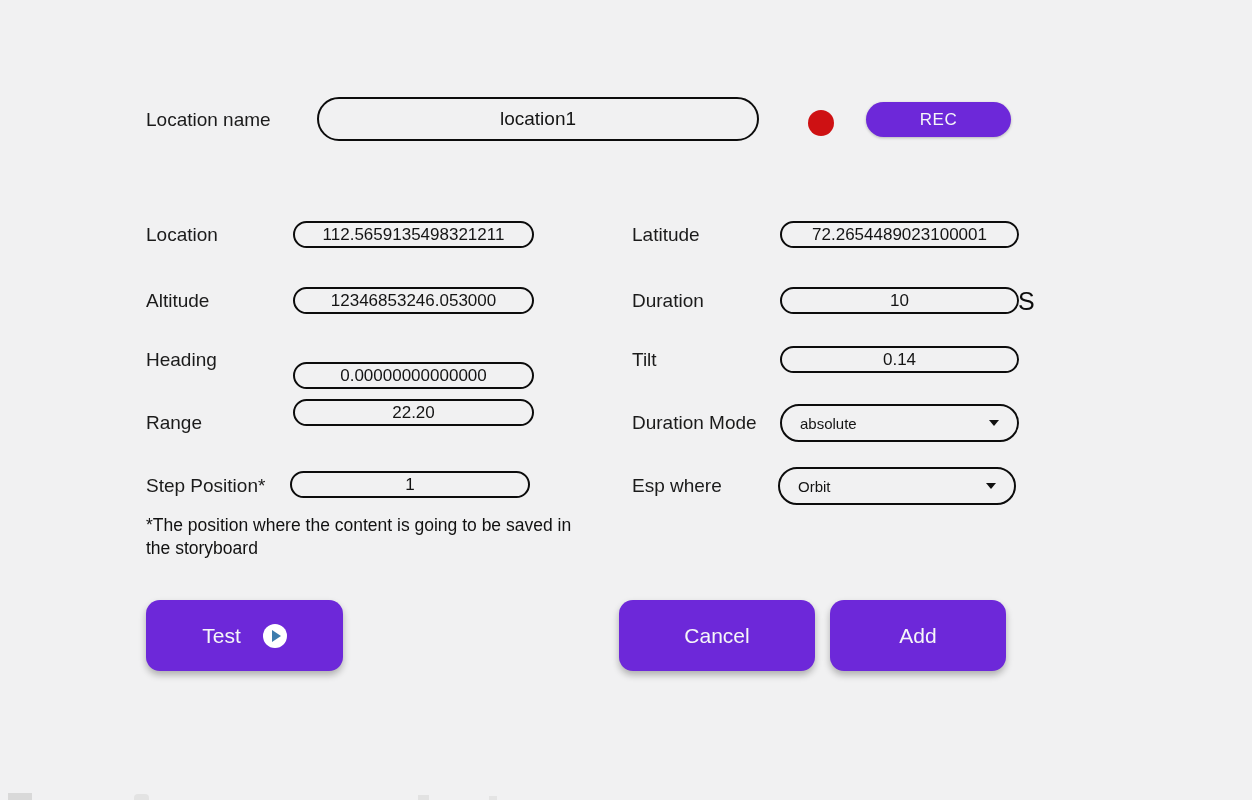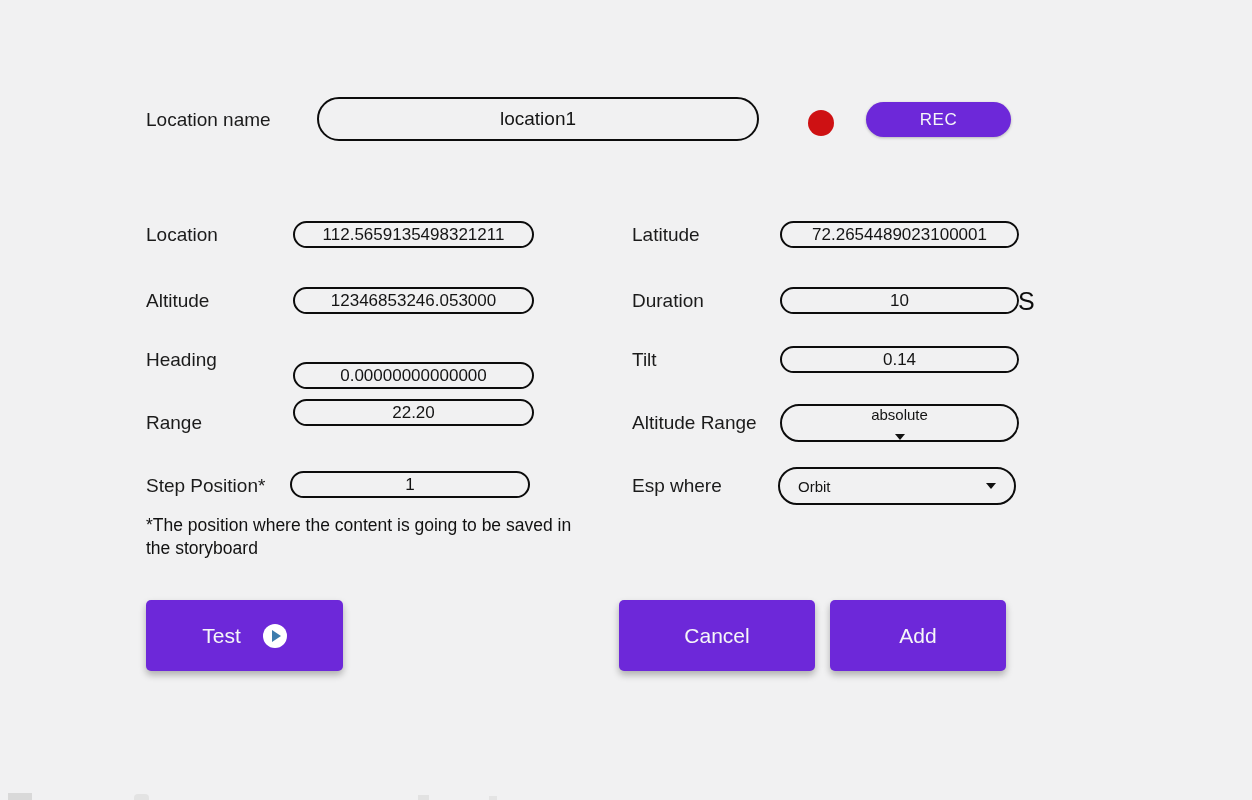--- a/index.html
+++ b/index.html
@@ -73,21 +73,21 @@
   }
   .rec-btn {
     width: 145px; height: 35px;
     border-radius: 18px;
     font-size: 17px;
     letter-spacing: 0.5px;
     box-shadow: 0 1px 3px rgba(0,0,0,0.25);
   }
   .big-btn {
     width: 197px; height: 71px;
-    border-radius: 5px;
+    border-radius: 14px;
     font-size: 21px;
     box-shadow: 0 4px 7px rgba(0,0,0,0.28);
     gap: 22px;
   }
   .record-dot {
     width: 26px; height: 26px;
     border-radius: 50%;
     background: #ce1113;
   }
   .play-circle {
@@ -153,22 +153,22 @@
 </div>
 <div class="abs label" style="left:632px; top:349px;">Tilt</div>
 <div class="abs small" style="left:780px; top:346px; width:239px; height:27px;">
   <input class="pill-input" value="0.14" style="">
 </div>
 
 <div class="abs label" style="left:146px; top:412px;">Range</div>
 <div class="abs small" style="left:293px; top:399px; width:241px; height:27px;">
   <input class="pill-input" value="22.20" style="">
 </div>
-<div class="abs label" style="left:632px; top:412px;">Altitude Range</div>
-<div class="abs dropdown" style="left:780px; top:404px; width:239px;flex-direction:column;">
+<div class="abs label" style="left:632px; top:412px;">Duration Mode</div>
+<div class="abs dropdown" style="left:780px; top:404px; width:239px;">
   <span class="dd-value">absolute</span>
   <span class="caret"></span>
 </div>
 
 <div class="abs label" style="left:146px; top:475px;">Step Position*</div>
 <div class="abs small" style="left:290px; top:471px; width:240px; height:27px;">
   <input class="pill-input" value="1" style="">
 </div>
 <div class="abs label" style="left:632px; top:475px;">Esp where</div>
 <div class="abs dropdown" style="left:778px; top:467px; width:238px;">

